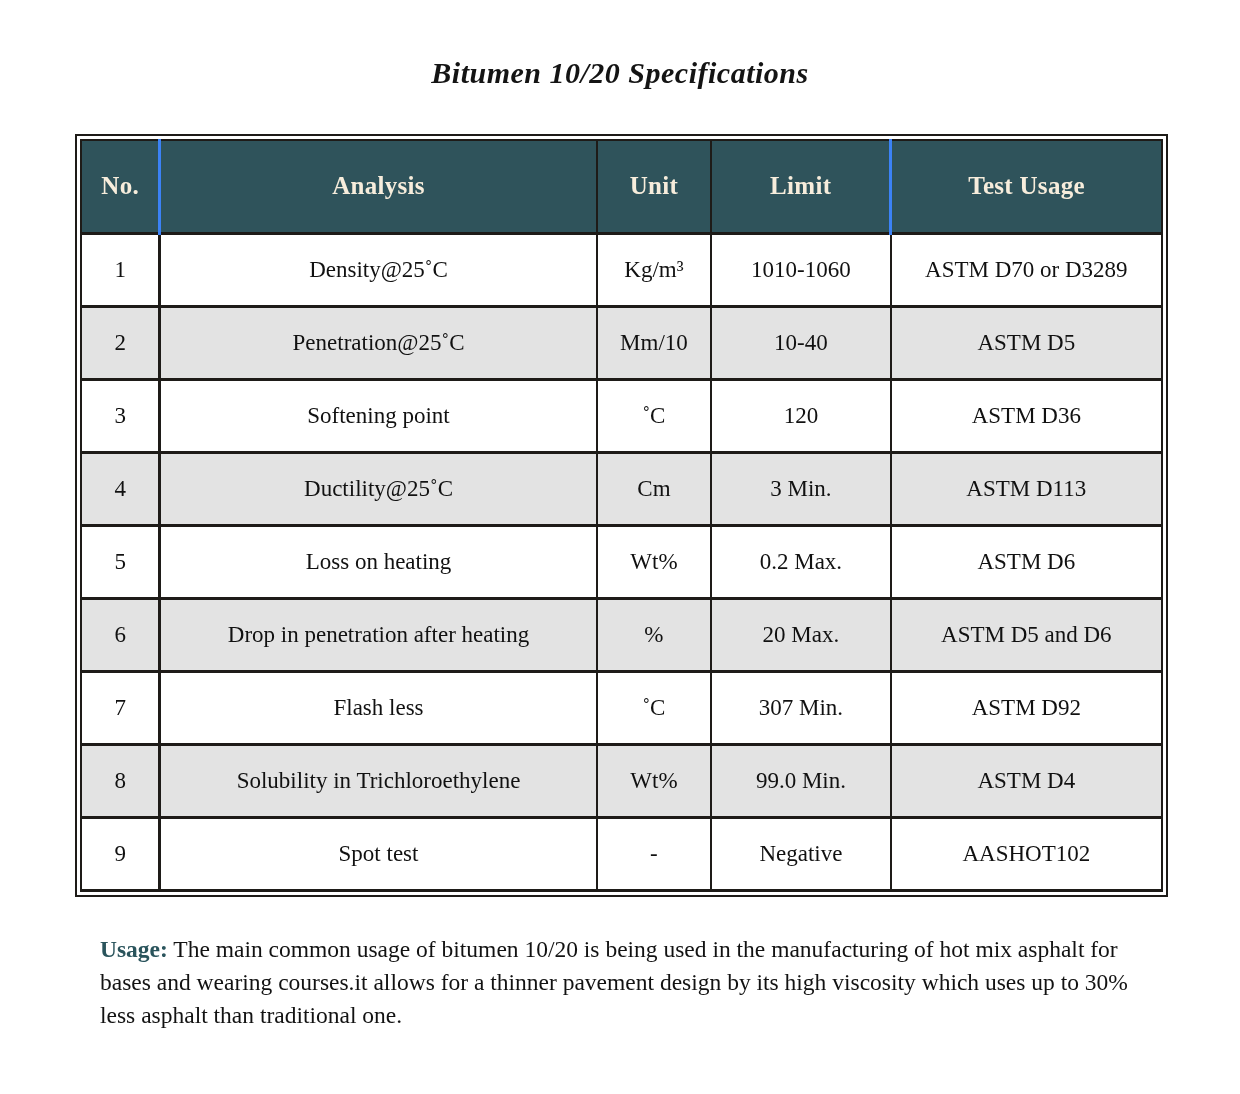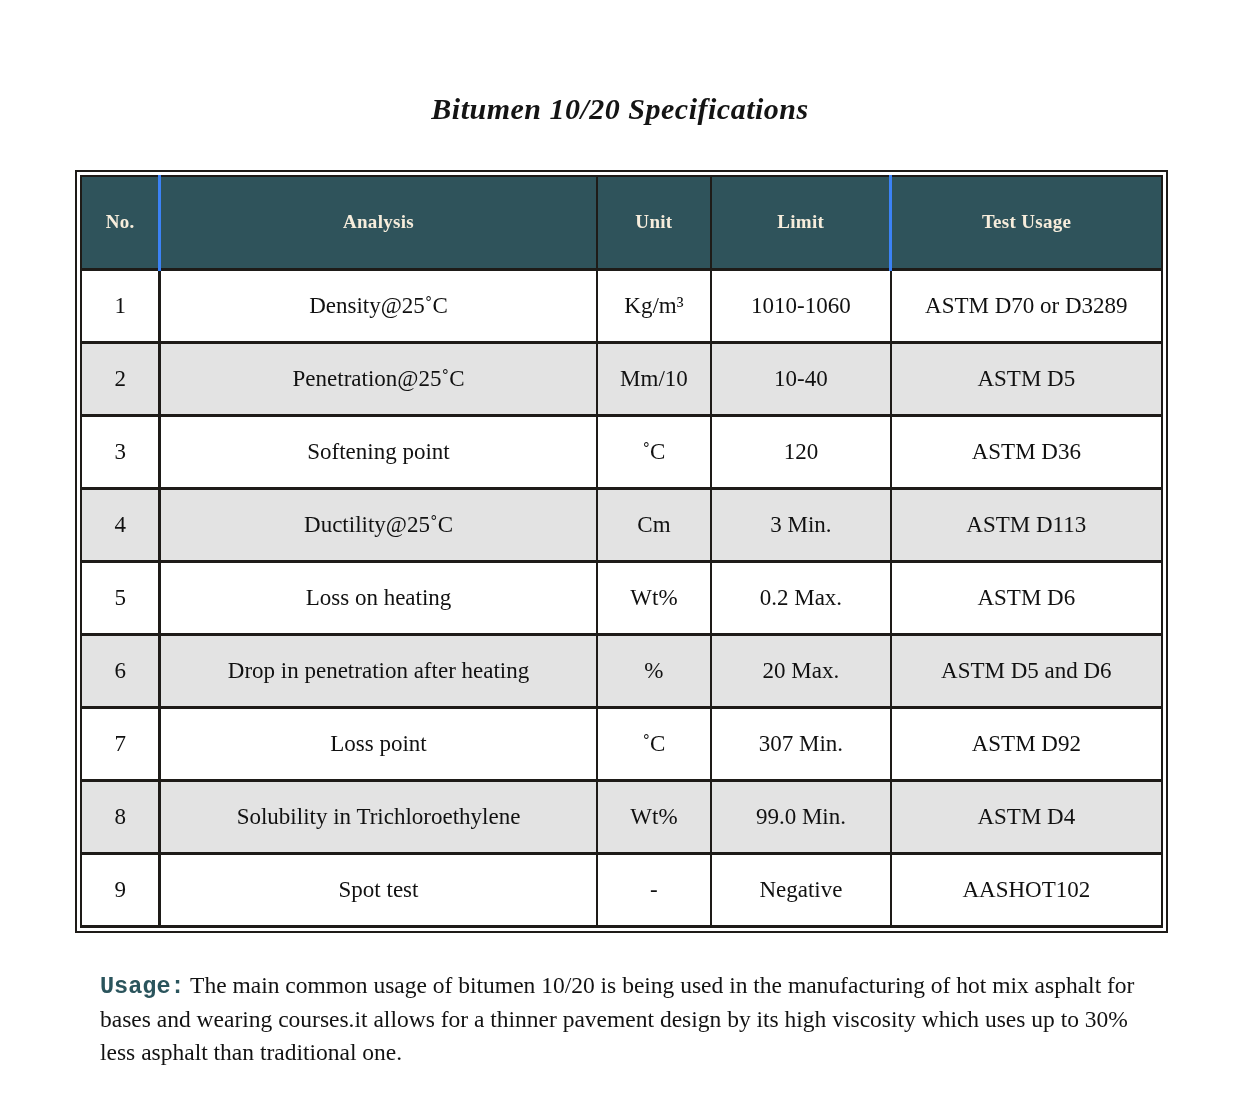--- a/index.html
+++ b/index.html
@@ -9,21 +9,21 @@
     --accent:#2a545c;
     --border:#1e1b18;
   }
   *{box-sizing:border-box;margin:0;padding:0;}
   html,body{width:1240px;height:1094px;background:#ffffff;overflow:hidden;}
   body{font-family:"Liberation Serif","DejaVu Serif",serif;color:#111;}
 
   .page{width:1240px;height:1094px;position:relative;}
 
   .doc-title{
-    padding-top:92px;
+    padding-top:56px;
     text-align:center;
     font-size:30px;
     font-weight:bold;
     font-style:italic;
     letter-spacing:0.5px;
     color:#141414;
   }
 
   .table-frame{
     margin:44px 0 0 75px;
@@ -49,21 +49,21 @@
     text-align:center;
     vertical-align:middle;
     padding:2px 6px;
     overflow:hidden;
   }
 
   table.spec thead tr{height:93px;}
   table.spec thead th{
     background:var(--header-bg);
     color:var(--header-text);
-    font-size:19px;
+    font-size:25px;
     font-weight:bold;
     letter-spacing:0.3px;
   }
   
   table.spec thead th.sep-white{border-left:3px solid #3b82f6;}
   table.spec thead th.sep-dark{border-left:2px solid #30211a;}
 
   table.spec tbody tr{height:73px;font-size:23px;}
   table.spec tbody tr.alt{background:var(--row-alt-bg);}
   table.spec tbody td{border-top-width:3px;border-bottom-width:3px;}
@@ -73,21 +73,20 @@
     margin:36px 0 0 100px;
     width:1038px;
     font-size:23.5px;
     line-height:33px;
     color:#121212;
     text-align:left;
   }
   .usage .usage-label{
     font-weight:bold;
     color:var(--accent);
-    font-family:Liberation Mono, monospace;
   }
 </style>
 </head>
 <body>
 
 <div class="page">
 
   <div class="doc-title">Bitumen 10/20 Specifications</div>
 
   <div class="table-frame">
@@ -146,21 +145,21 @@
   </tr>
           <tr class="alt">
     <td class="cell-no">6</td>
     <td class="cell-analysis">Drop in penetration after heating</td>
     <td class="cell-unit">%</td>
     <td class="cell-limit">20 Max.</td>
     <td class="cell-method">ASTM D5 and D6</td>
   </tr>
           <tr>
     <td class="cell-no">7</td>
-    <td class="cell-analysis">Loss point</td>
+    <td class="cell-analysis">Flash less</td>
     <td class="cell-unit">˚C</td>
     <td class="cell-limit">307 Min.</td>
     <td class="cell-method">ASTM D92</td>
   </tr>
           <tr class="alt">
     <td class="cell-no">8</td>
     <td class="cell-analysis">Solubility in Trichloroethylene</td>
     <td class="cell-unit">Wt%</td>
     <td class="cell-limit">99.0 Min.</td>
     <td class="cell-method">ASTM D4</td>

